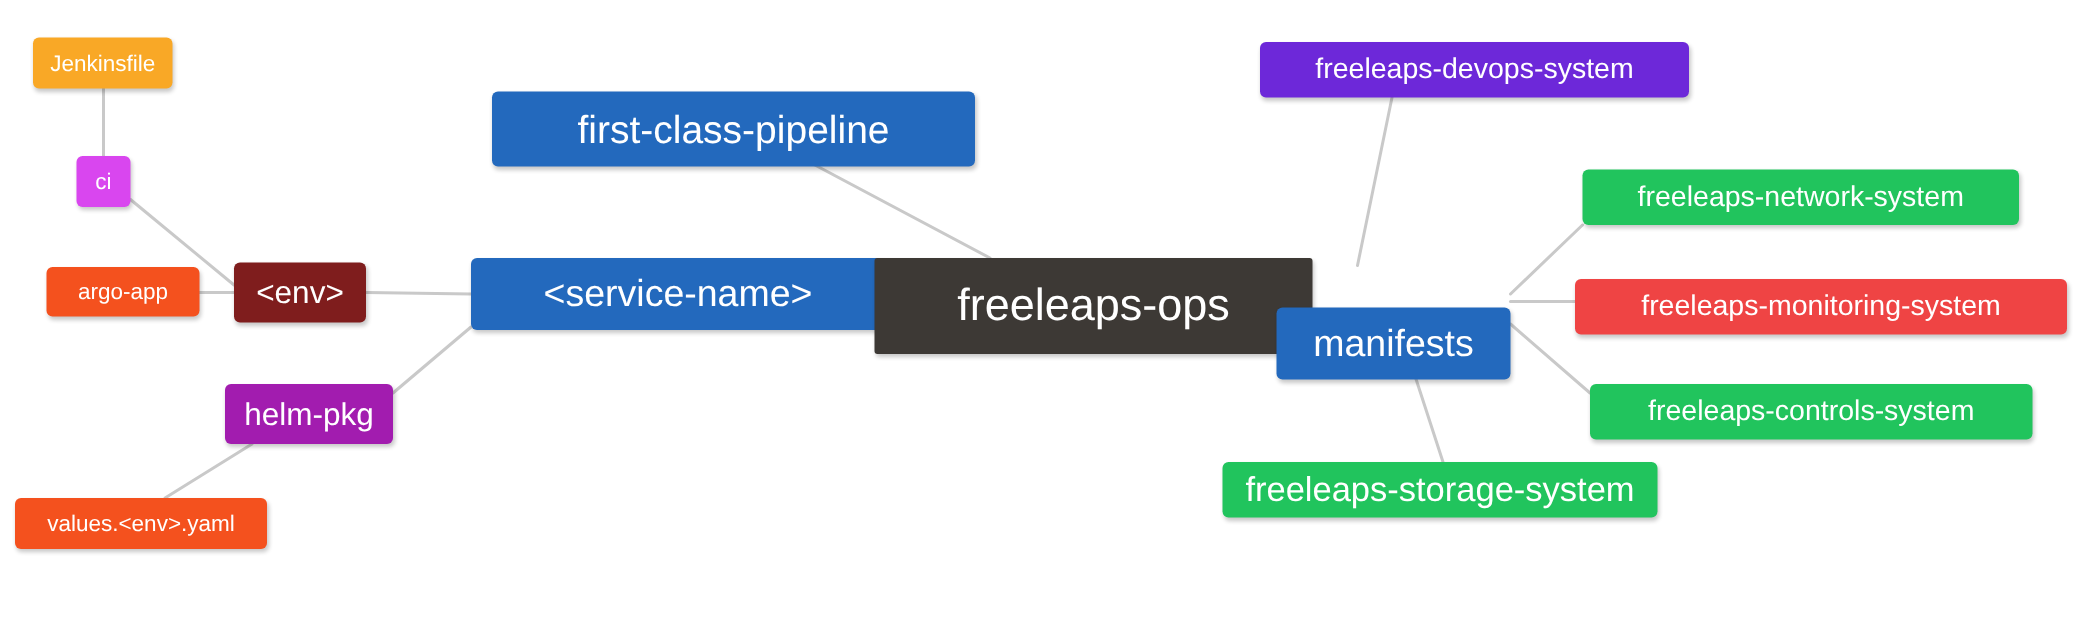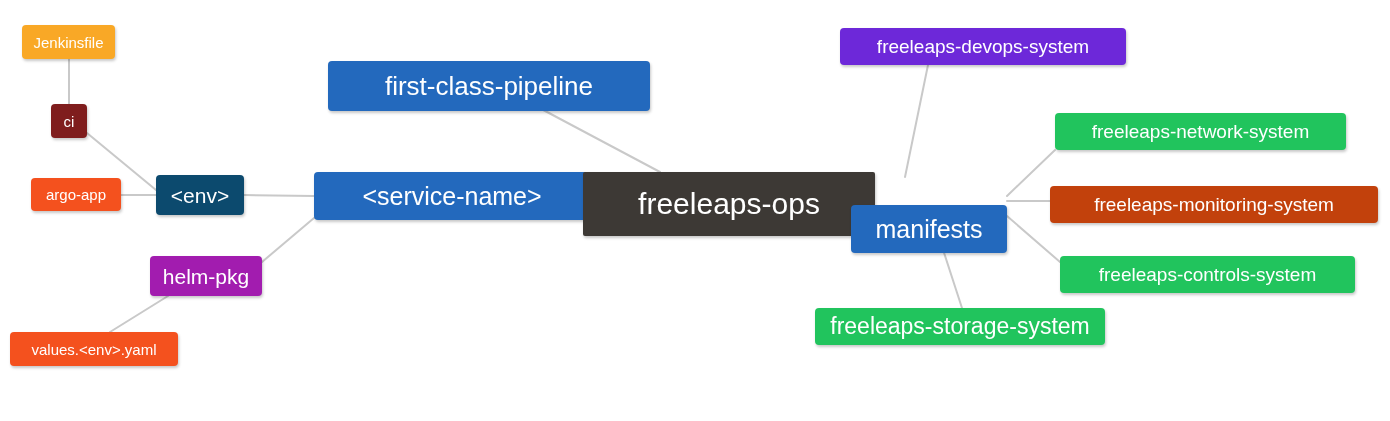--- a/index.html
+++ b/index.html
@@ -61,28 +61,28 @@
       <line x1="570" y1="196" x2="583" y2="200" stroke="#c9c9c9" stroke-width="2" stroke-linecap="round"></line>
       <line x1="843" y1="201" x2="851" y2="201" stroke="#c9c9c9" stroke-width="2" stroke-linecap="round"></line>
       <line x1="928" y1="65" x2="905" y2="177" stroke="#c9c9c9" stroke-width="2" stroke-linecap="round"></line>
       <line x1="1055" y1="150" x2="1007" y2="196" stroke="#c9c9c9" stroke-width="2" stroke-linecap="round"></line>
       <line x1="1050" y1="201" x2="1007" y2="201" stroke="#c9c9c9" stroke-width="2" stroke-linecap="round"></line>
       <line x1="1060" y1="262" x2="1007" y2="216" stroke="#c9c9c9" stroke-width="2" stroke-linecap="round"></line>
       <line x1="962" y1="308" x2="935" y2="225" stroke="#c9c9c9" stroke-width="2" stroke-linecap="round"></line>
     </svg>
   <div id="node-layer">
       <div class="node" style="left: 22px; top: 25px; width: 93px; height: 34px; background: rgb(249, 168, 38); font-size: 15px;">Jenkinsfile</div>
-      <div class="node" style="left: 51px; top: 104px; width: 36px; height: 34px; background: #7f1d1d; font-size: 15px;">ci</div>
-      <div class="node" style="left: 31px; top: 178px; width: 90px; height: 33px; background: rgb(244, 81, 30); font-size: 15px;">argo-app</div>
-      <div class="node" style="left: 156px; top: 175px; width: 88px; height: 40px; background: #0c4a6e; font-size: 21px; text-align: center;">&lt;env&gt;</div>
+      <div class="node" style="left: 51px; top: 104px; width: 36px; height: 34px; background: #d946ef; font-size: 15px;">ci</div>
+      <div class="node" style="left: 31px; top: 178px; width: 102px; height: 33px; background: rgb(244, 81, 30); font-size: 15px;">argo-app</div>
+      <div class="node" style="left: 156px; top: 175px; width: 88px; height: 40px; background: #7f1d1d; font-size: 21px; text-align: center;">&lt;env&gt;</div>
       <div class="node" style="left: 150px; top: 256px; width: 112px; height: 40px; background: #a21caf; font-size: 21px;">helm-pkg</div>
       <div class="node" style="left: 10px; top: 332px; width: 168px; height: 34px; background: rgb(244, 81, 30); font-size: 15px;">values.&lt;env&gt;.yaml</div>
       <div class="node" style="left: 328px; top: 37px; width: 322px; height: 50px; background: rgb(35, 105, 189); font-size: 26px; margin-top: 24px;">first-class-pipeline</div>
       <div class="node" style="left: 314px; top: 172px; width: 276px; height: 48px; background: rgb(35, 105, 189); font-size: 25px;">&lt;service-name&gt;</div>
       <div class="node root" style="left: 583px; top: 172px; width: 292px; height: 64px; background: rgb(61, 57, 53); font-size: 30px;">freeleaps-ops</div>
       <div class="node" style="left: 851px; top: 177px; width: 156px; height: 48px; background: rgb(35, 105, 189); font-size: 25px; margin-top: 28px;">manifests</div>
       <div class="node" style="left: 840px; top: 28px; width: 286px; height: 37px; background: #6d28d9; font-size: 19px;">freeleaps-devops-system</div>
       <div class="node" style="left: 1055px; top: 113px; width: 291px; height: 37px; background: rgb(33, 196, 93); font-size: 19px;">freeleaps-network-system</div>
-      <div class="node" style="left: 1050px; top: 186px; width: 328px; height: 37px; background: #c2410c; font-size: 19px;">freeleaps-monitoring-system</div>
+      <div class="node" style="left: 1050px; top: 186px; width: 328px; height: 37px; background: #ef4444; font-size: 19px;">freeleaps-monitoring-system</div>
       <div class="node" style="left: 1060px; top: 256px; width: 295px; height: 37px; background: rgb(33, 196, 93); font-size: 19px;">freeleaps-controls-system</div>
       <div class="node" style="left: 815px; top: 308px; width: 290px; height: 37px; background: rgb(33, 196, 93); font-size: 23px;">freeleaps-storage-system</div>
     </div>
 </div>
 
 </body></html>

